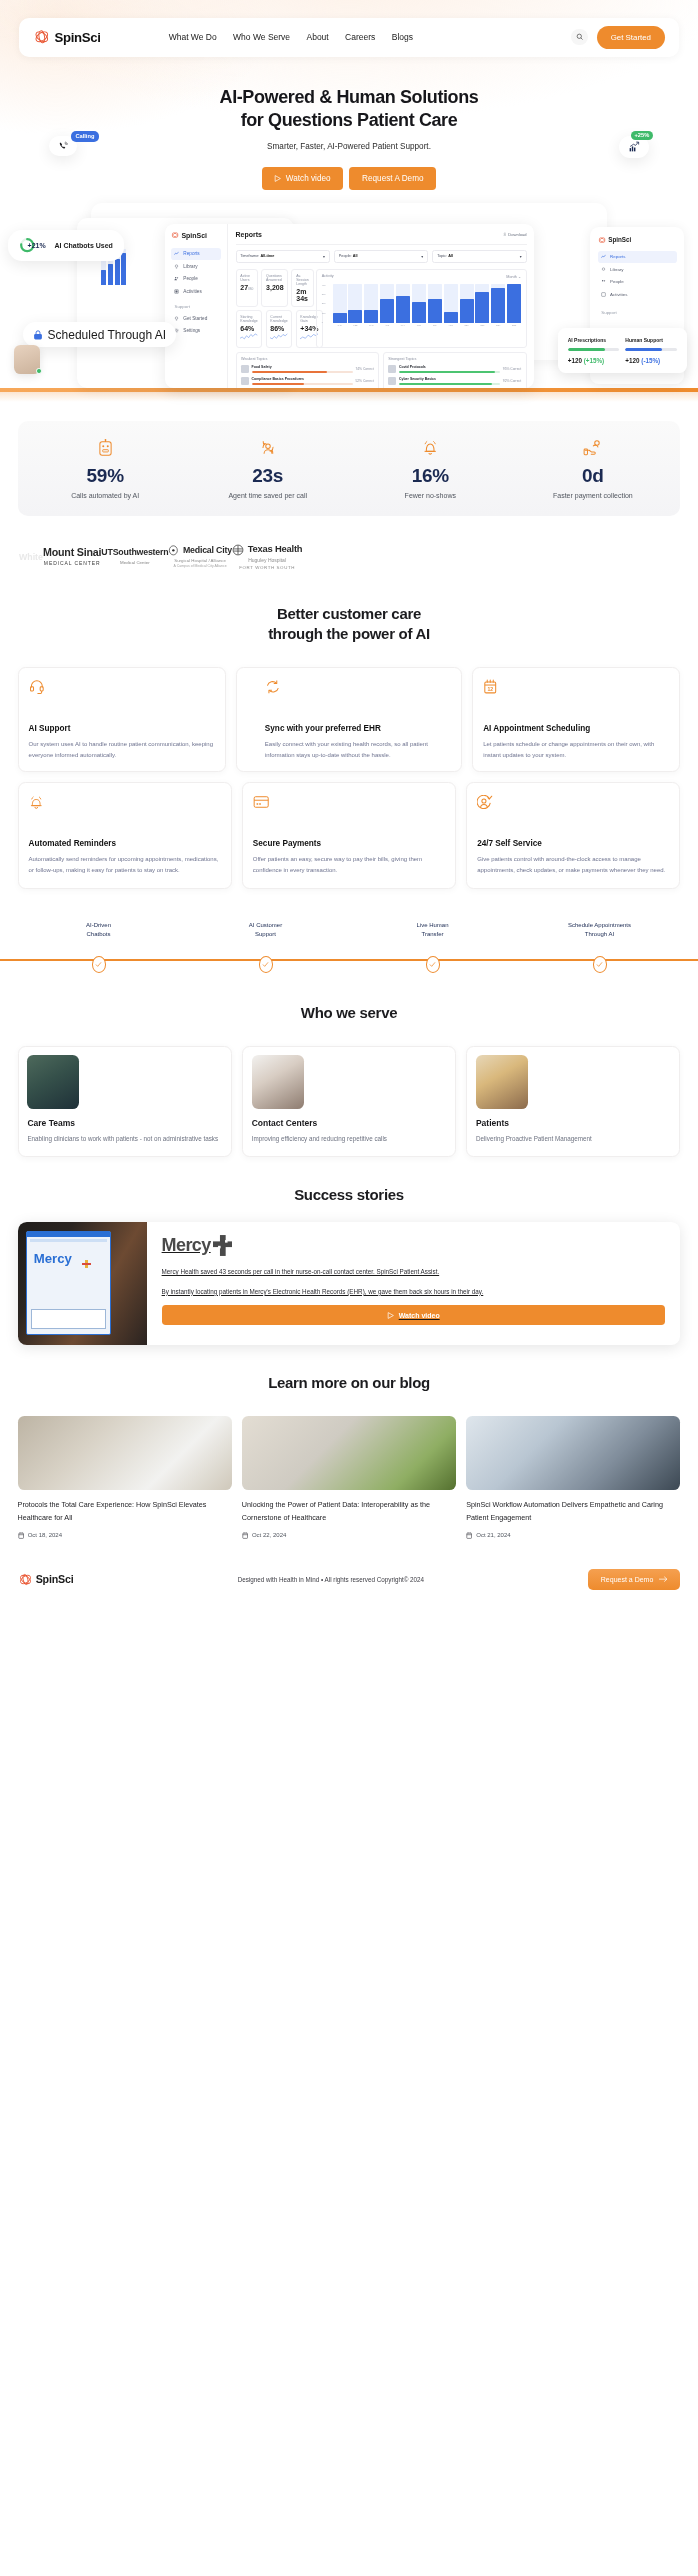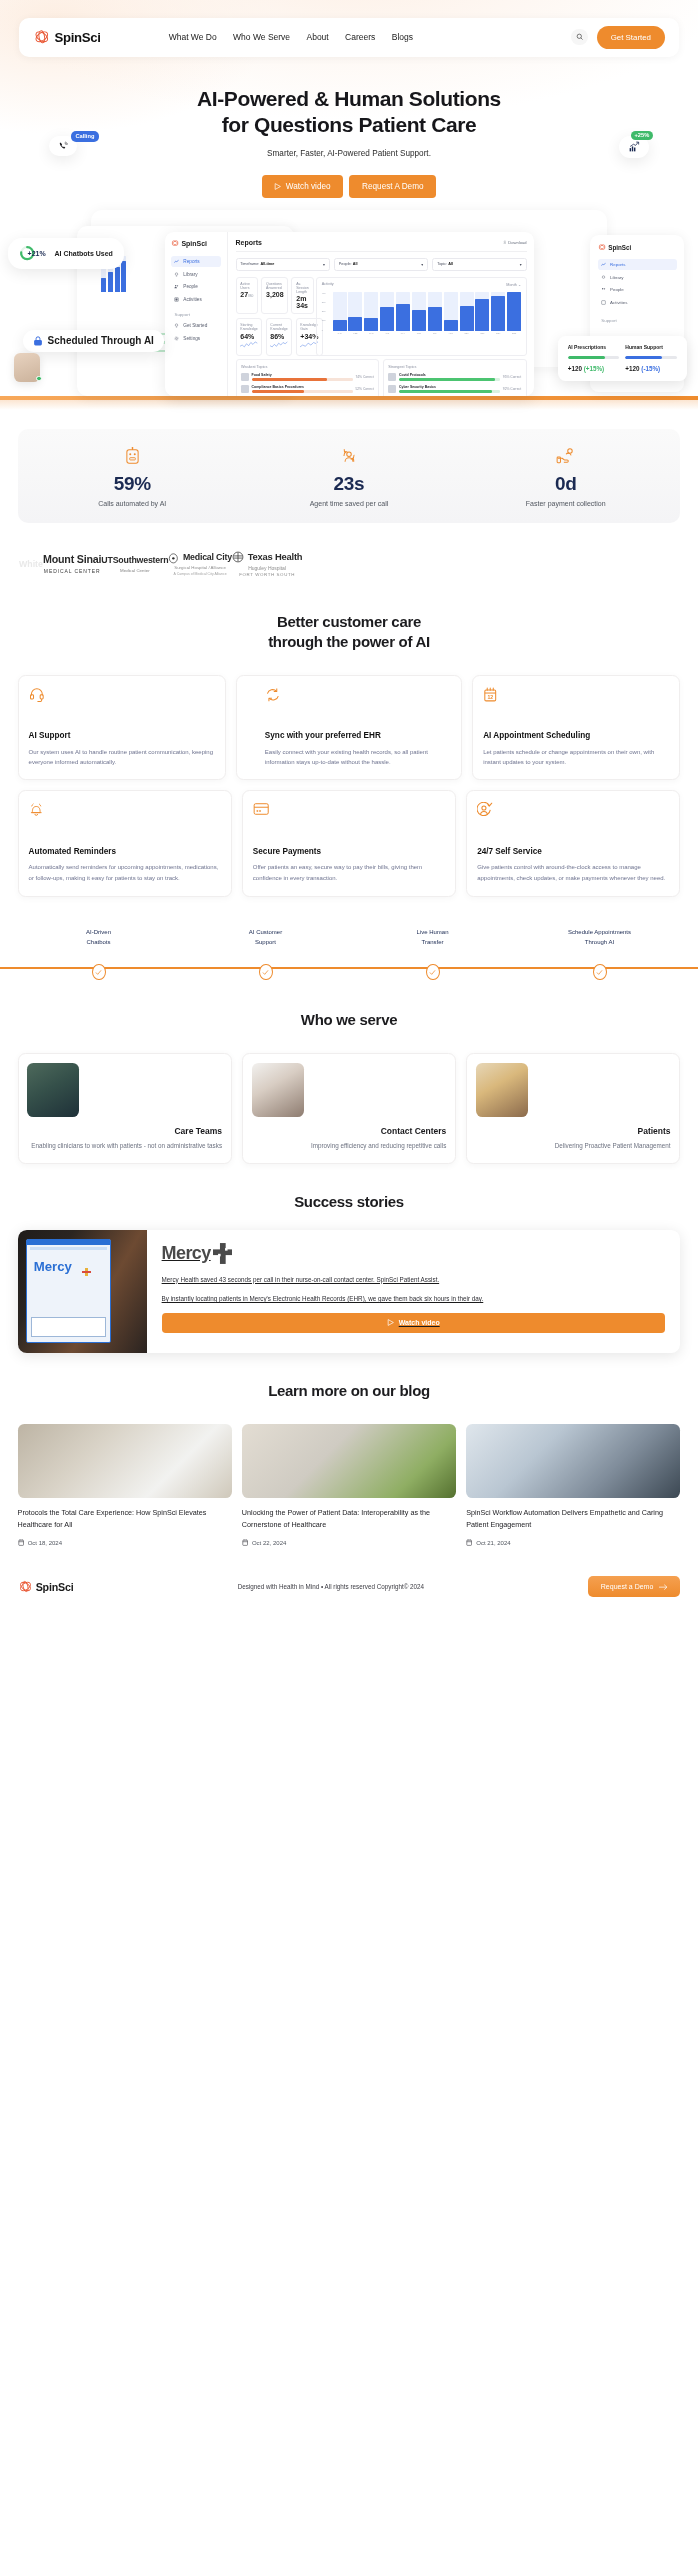--- a/index.html
+++ b/index.html
@@ -66,21 +66,21 @@
     font-size: 7.9px;
     padding: 7px 14px;
     cursor: pointer;
     font-family: inherit;
     white-space: nowrap;
   }
 
   
   .hero { text-align: center; padding-top: 29px; position: relative; }
   .hero h1 {
-    font-size: 21px;
+    font-size: 18px;
     line-height: 1.28;
     font-weight: 700;
     letter-spacing: -0.4px;
     color: #17171b;
   }
   .hero-sub {
     margin-top: 10px;
     font-size: 8.2px;
     color: #2b2b2b;
   }
@@ -263,21 +263,20 @@
     display:flex; align-items:center; justify-content:center;
   }
 
   
   .serve { padding: 0 17.6px; }
   .serve-row { display:flex; gap:10px; align-items:flex-start; }
   .serve-card {
     flex:1; background:#fff; border:0.6px solid #f0eeee; border-radius:7.5px;
     box-shadow: 0 1.3px 6.3px rgba(0,0,0,.04);
     padding: 8.8px 8.8px 11.3px 8.8px;
-    text-align: right;
   }
   .serve-img { width: 52px; height: 54px; border-radius: 6.3px; overflow:hidden; }
   .serve-title { font-size:8.5px; font-weight:600; margin-top:8.8px; color:#18181b; }
   .serve-desc { font-size:6.3px; line-height:1.85; color:#6d7280; margin-top:4.4px; }
 
   
   .success { padding: 0 17.6px; text-decoration: underline; }
   .success-card {
     display:flex;
     background:#fff;
@@ -770,21 +769,21 @@
         </svg>
         <span style="font-size:7px;font-weight:700;margin-left:-12.6px;color:#1b2a52;">+21%</span>
         <span style="font-size:7px;font-weight:600;margin-left:3.8px;">AI Chatbots Used</span>
       </div>
 
       <div class="float-pill" style="left:22.6px; top:123px; padding:5.7px 10px;">
         <svg width="10" height="10" viewBox="0 0 18 18">
           <rect x="2" y="7" width="14" height="10" rx="2.5" fill="#3b6fe0"></rect>
           <path d="M5.5 7V5a3.5 3.5 0 0 1 7 0v2" fill="none" stroke="#3b6fe0" stroke-width="1.8"></path>
         </svg>
-        <span style="font-size:10px;font-weight:700;">Scheduled Through AI</span>
+        <span style="font-size:12px;font-weight:400;">Scheduled Through AI</span>
       </div>
       <div style="position:absolute;left:14px;top:146px;width:26.4px;height:29px;border-radius:6.3px;background:linear-gradient(160deg,#e8d3c0,#cbb29b);box-shadow:0 2.5px 8.8px rgba(0,0,0,.1);"></div>
       <div style="position:absolute;left:36px;top:169px;width:5.7px;height:5.7px;border-radius:50%;background:#3fba6a;border:0.9px solid #fff;"></div>
     </div>
 
     <div class="orange-strip"></div>
     <div class="orange-fade"></div>
   </div>
 
   <div class="stats-wrap">
@@ -813,20 +812,33 @@
             <path d="M7 16a9 9 0 0 1 4-8" fill="none" stroke="#ee8b2d" stroke-width="1.8"></path>
             <path d="M7.5 4.5 L8 9 L12.5 8.5" fill="none" stroke="#ee8b2d" stroke-width="1.8" stroke-linecap="round"></path>
             <path d="M25 14a9 9 0 0 1-4 8" fill="none" stroke="#ee8b2d" stroke-width="1.8"></path>
             <path d="M24.5 25.5 L24 21 L19.5 21.5" fill="none" stroke="#ee8b2d" stroke-width="1.8" stroke-linecap="round"></path>
           </svg>
         </div>
         <div class="stat-val">23s</div>
         <div class="stat-lab">Agent time saved per call</div>
       </div>
 
+      <div class="stat">
+        <div class="stat-ico">
+          <svg width="16.4" height="18" viewBox="0 0 28 32">
+            <path d="M7 22c0-7 1-13 7-13s7 6 7 13z" fill="none" stroke="#ee8b2d" stroke-width="1.8"></path>
+            <line x1="4" y1="22" x2="24" y2="22" stroke="#ee8b2d" stroke-width="1.8"></line>
+            <path d="M11.5 25a2.6 2.6 0 0 0 5 0" fill="none" stroke="#ee8b2d" stroke-width="1.8"></path>
+            <path d="M8 4.5a8 8 0 0 0-3 4" fill="none" stroke="#ee8b2d" stroke-width="1.6" stroke-linecap="round"></path>
+            <path d="M20 4.5a8 8 0 0 1 3 4" fill="none" stroke="#ee8b2d" stroke-width="1.6" stroke-linecap="round"></path>
+          </svg>
+        </div>
+        <div class="stat-val">16%</div>
+        <div class="stat-lab">Fewer no-shows</div>
+      </div>
 
       <div class="stat">
         <div class="stat-ico">
           <svg width="19" height="18" viewBox="0 0 34 32">
             <circle cx="25" cy="7" r="4" fill="none" stroke="#ee8b2d" stroke-width="1.8"></circle>
             <path d="M18 13a5 5 0 0 1 9 2" fill="none" stroke="#ee8b2d" stroke-width="1.8"></path>
             <path d="M3 20 h8 l4 3 h5a2 2 0 0 1 0 4h-6" fill="none" stroke="#ee8b2d" stroke-width="1.8" stroke-linejoin="round"></path>
             <rect x="2" y="18" width="6" height="10" rx="1.5" fill="none" stroke="#ee8b2d" stroke-width="1.8"></rect>
           </svg>
         </div>

